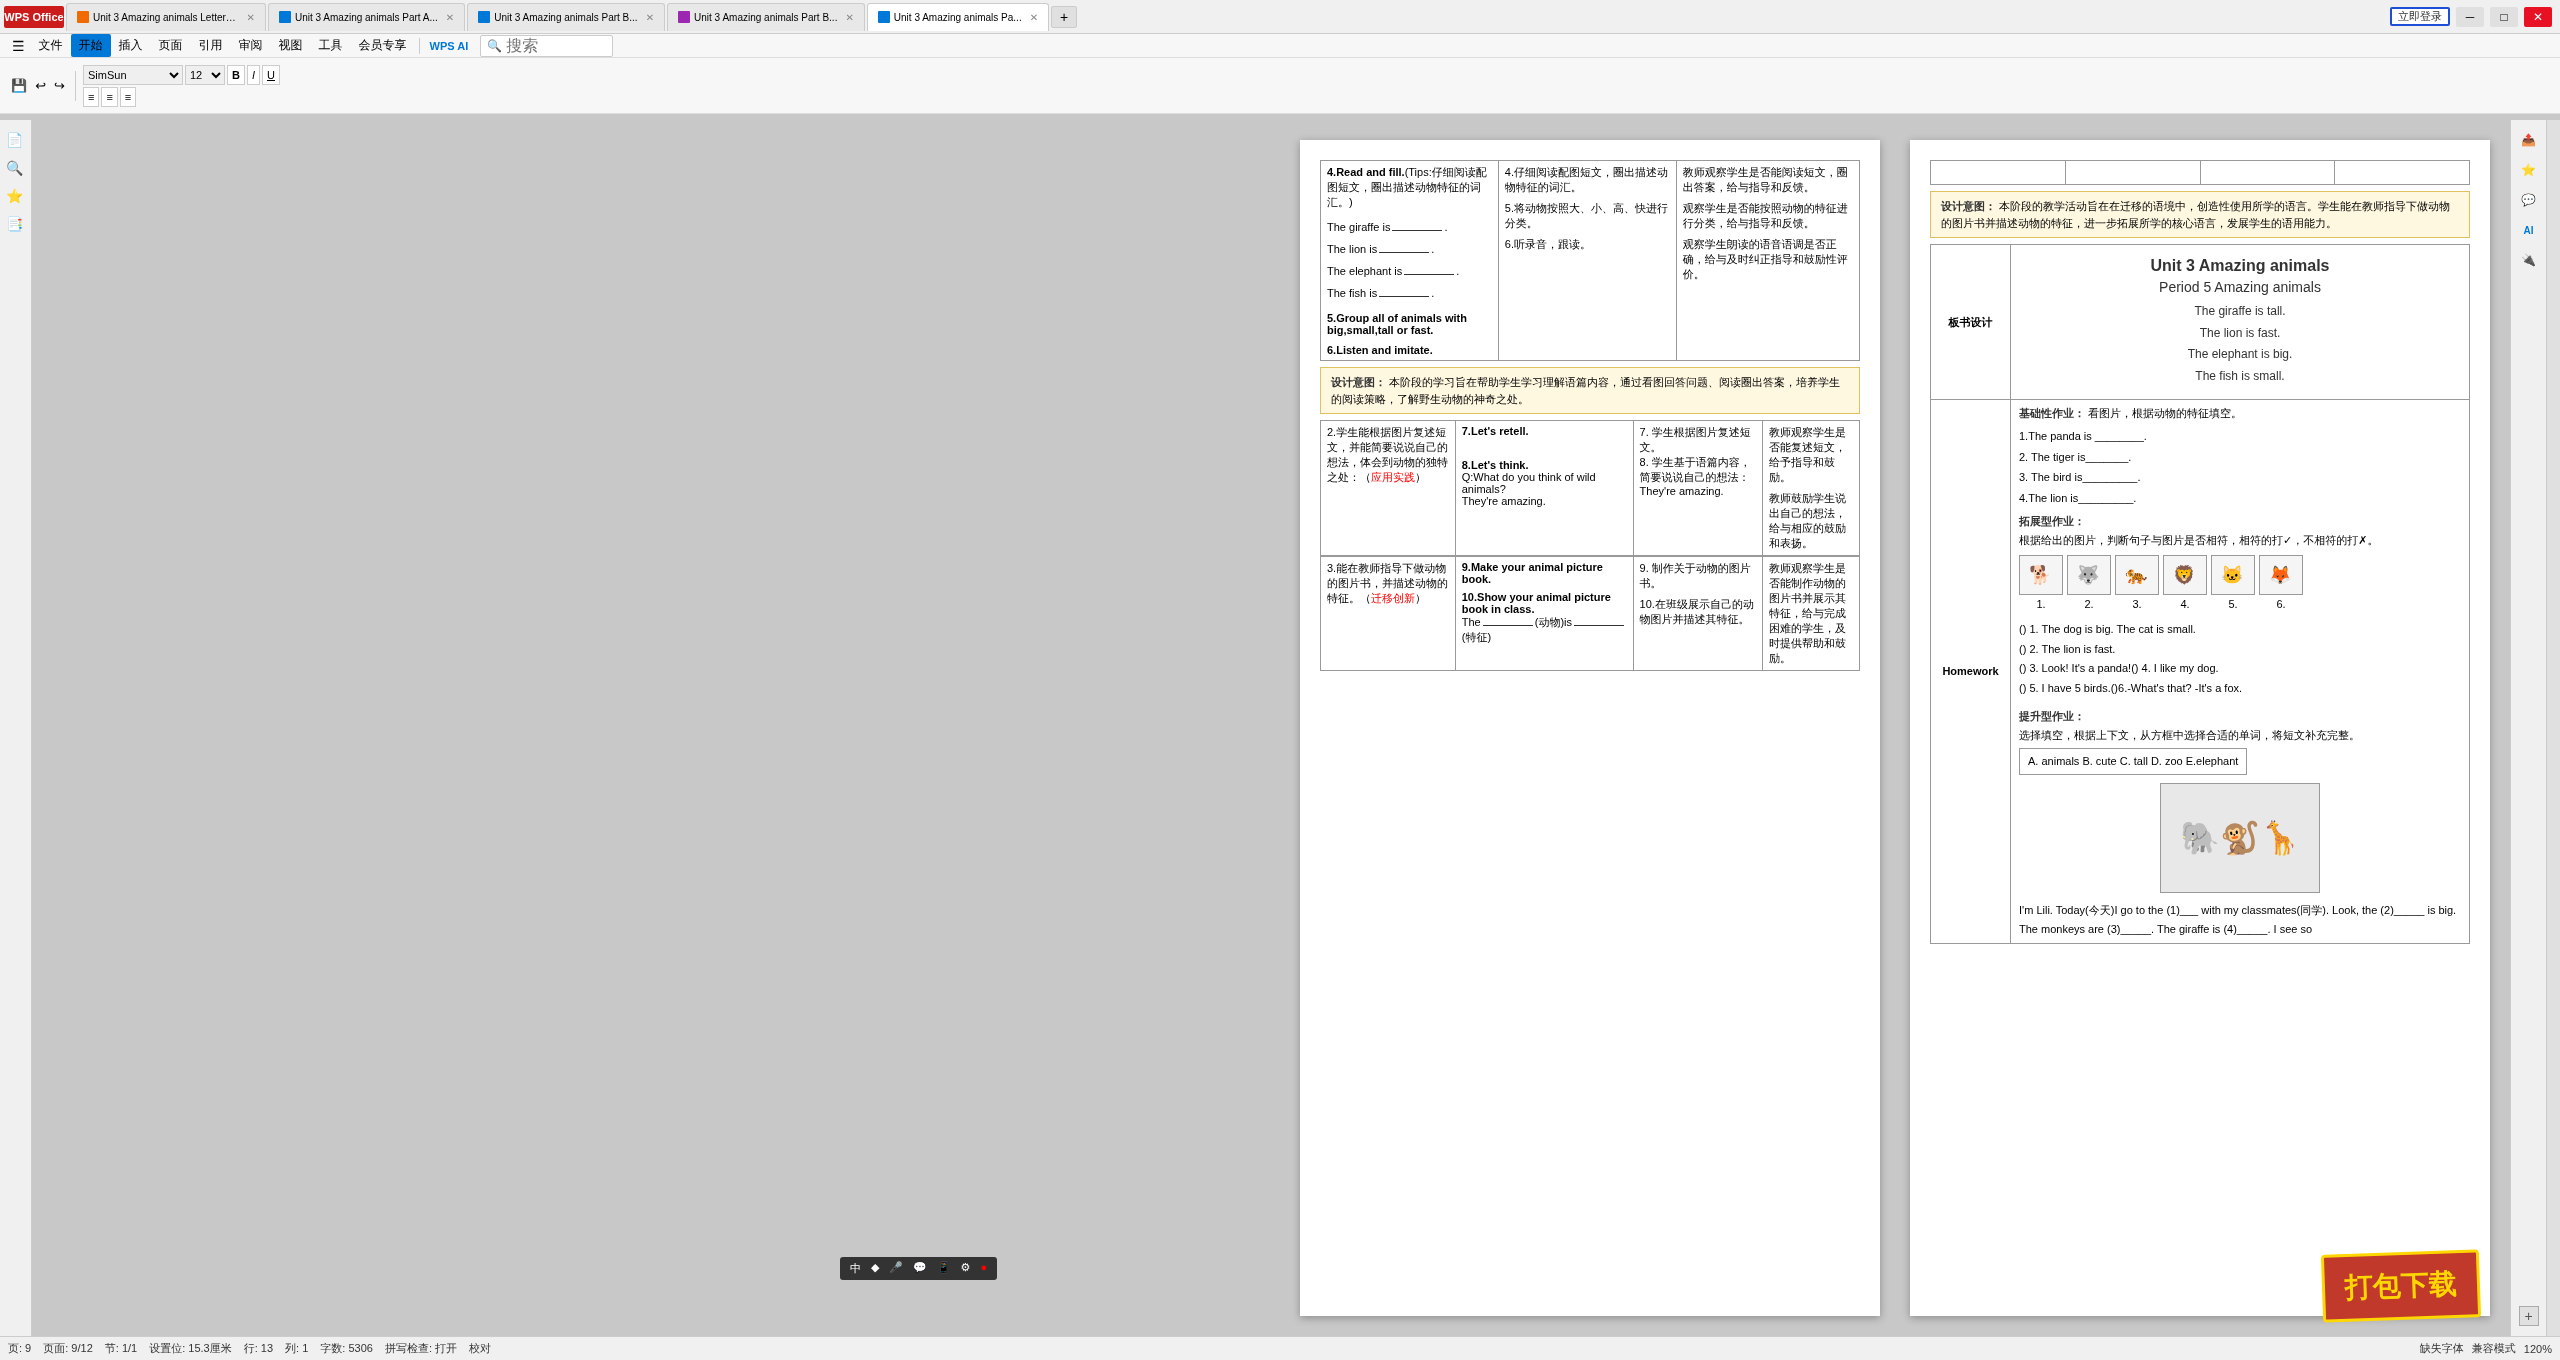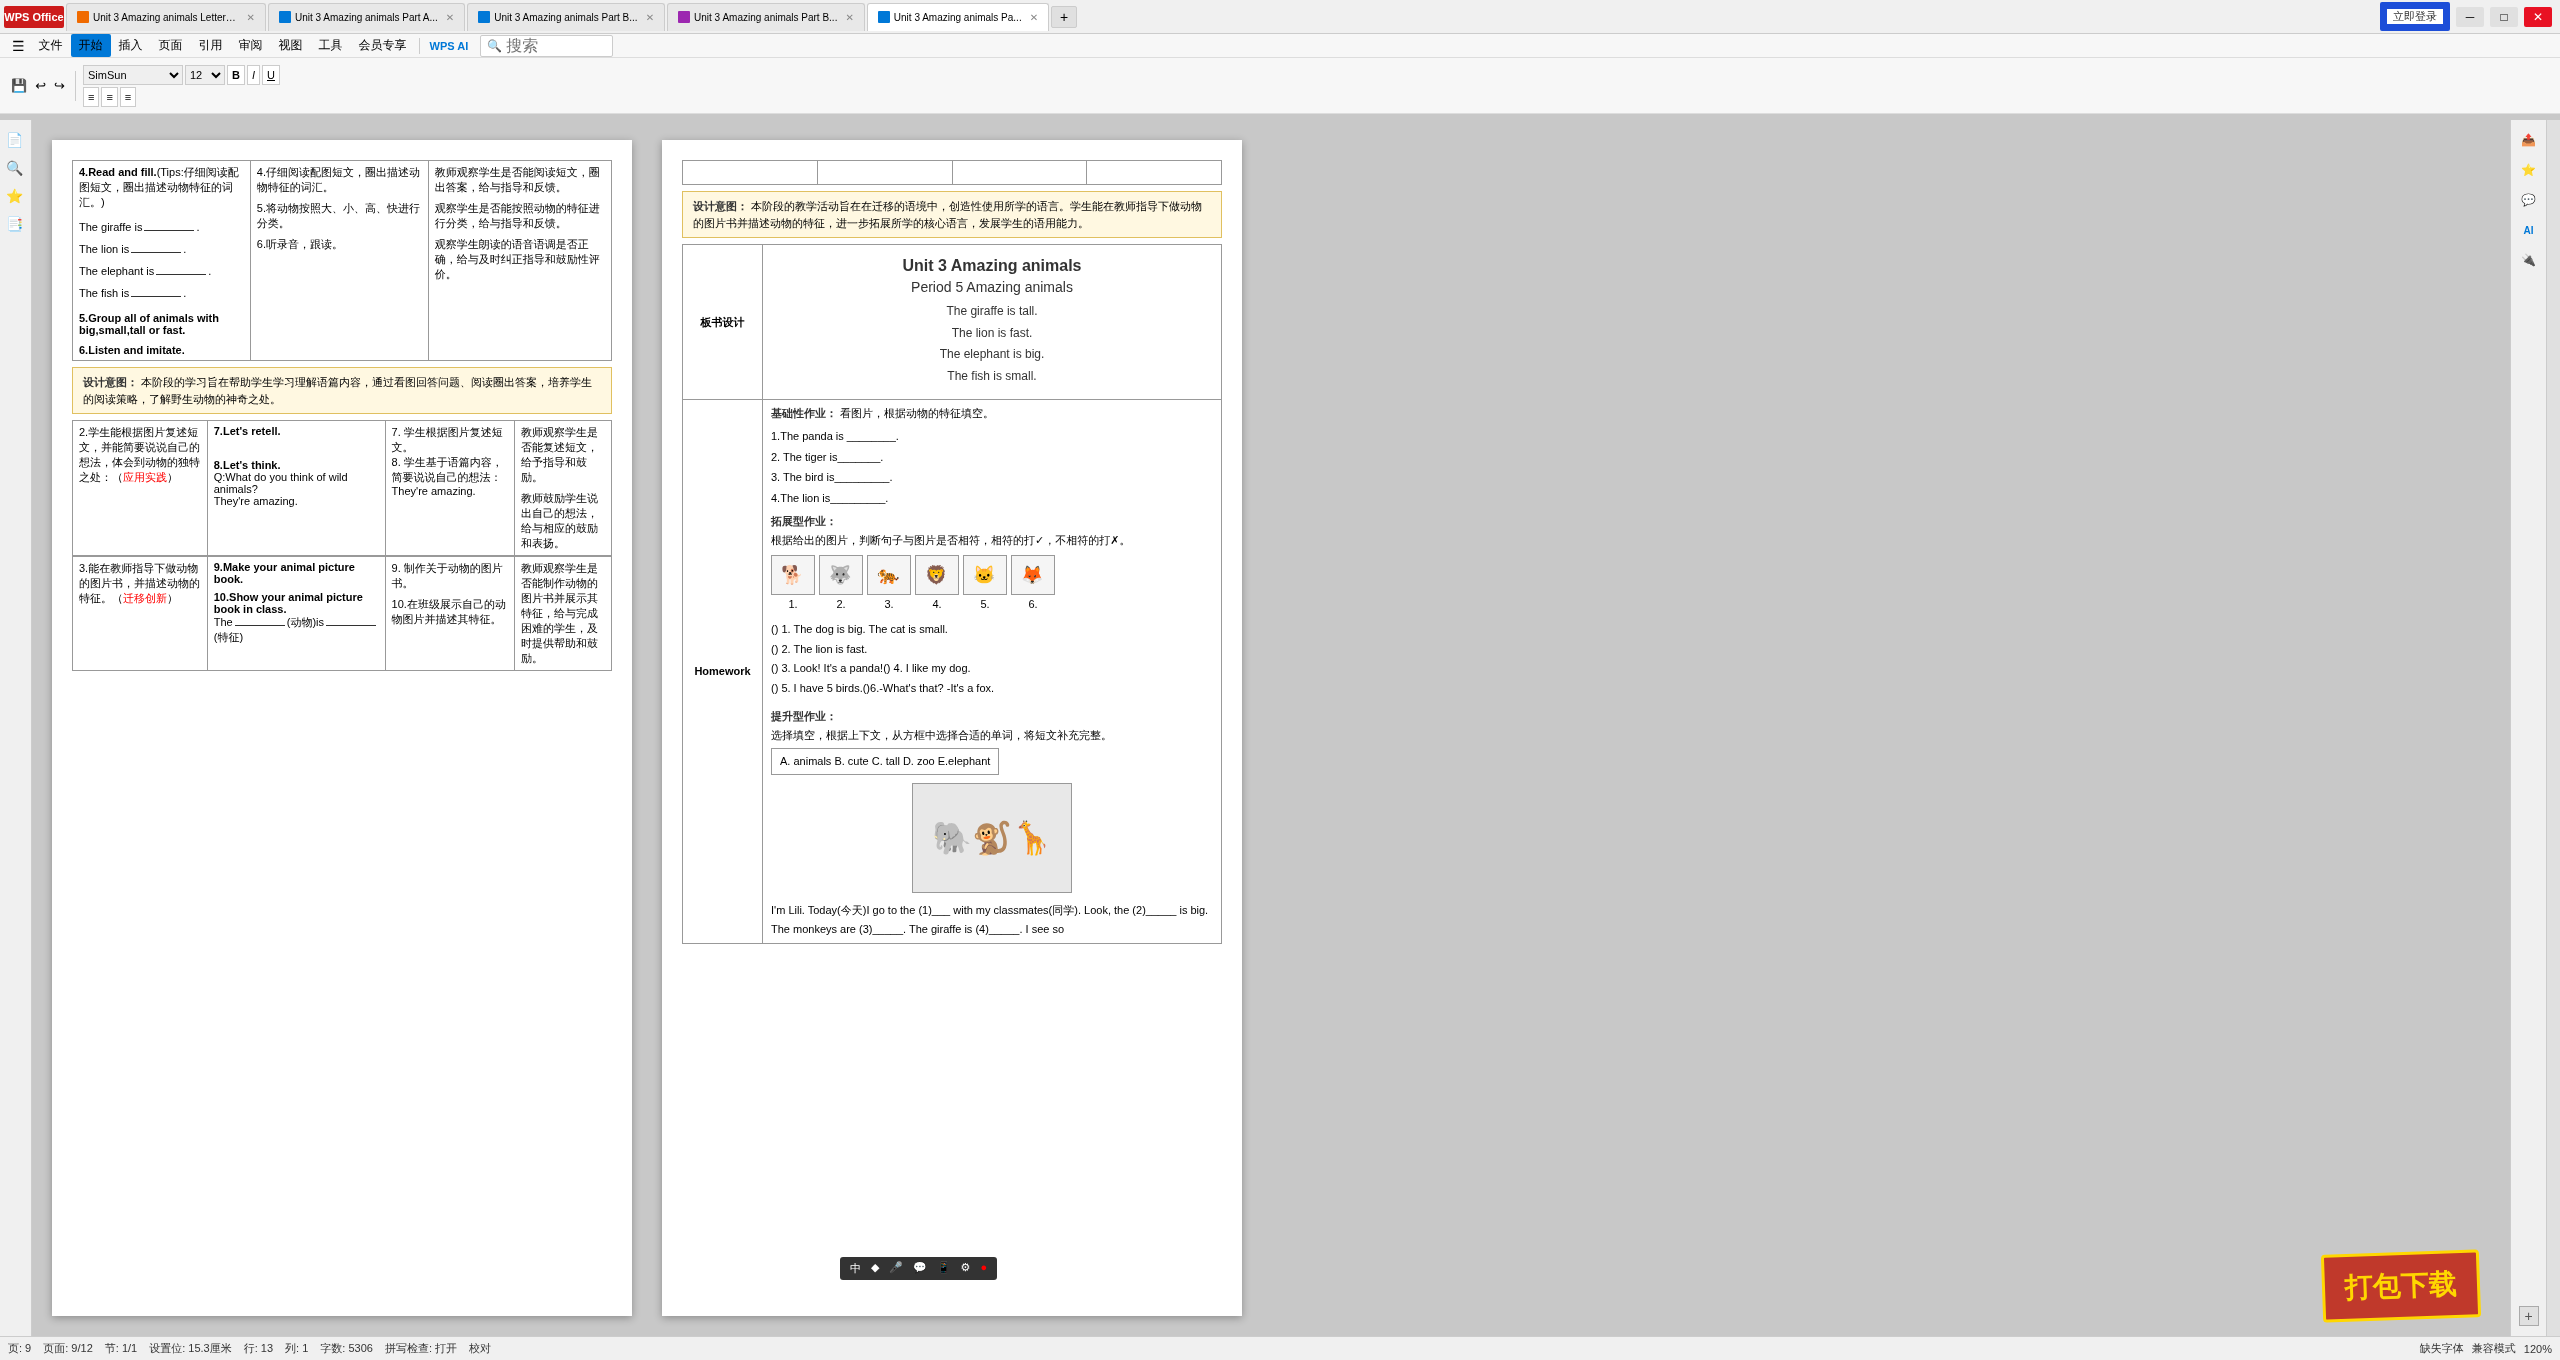--- a/index.html
+++ b/index.html
@@ -89,21 +89,21 @@
       font-size: 12px;
       border-radius: 2px;
       cursor: pointer;
     }
     .btn-close { background: #e81123; color: white; }
     .btn-min, .btn-max { background: #e0e0e0; }
     .login-btn {
       font-size: 11px;
       color: #333;
       padding: 0 6px;
-      border: 7px solid #1d4ed8;
+      border: 2px solid #1d4ed8;
       border-radius: 2px;
       background: white;
     }
 
     
     .ribbon {
       height: 28px;
       background: #f7f7f7;
       border-bottom: 1px solid #ccc;
       display: flex;
@@ -206,21 +206,21 @@
       cursor: pointer;
       color: #555;
       position: relative;
     }
 
     
     .doc-area {
       flex: 1;
       overflow: auto;
       display: flex;
-      justify-content: flex-start;
+      justify-content: flex-end;
       padding: 20px;
       gap: 30px;
     }
 
     
     .page {
       background: white;
       width: 580px;
       min-height: 820px;
       box-shadow: 0 2px 8px rgba(0,0,0,0.3);

